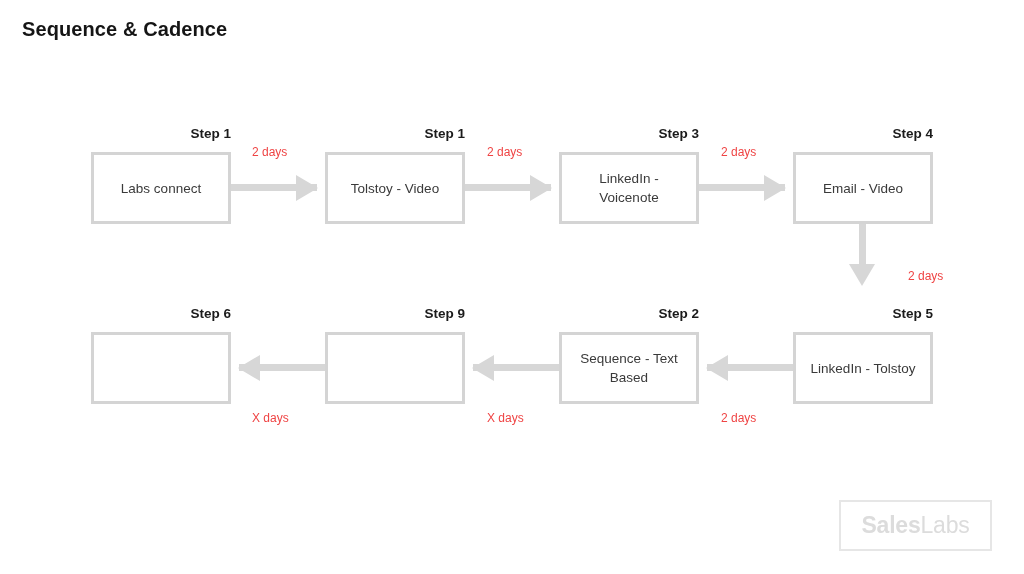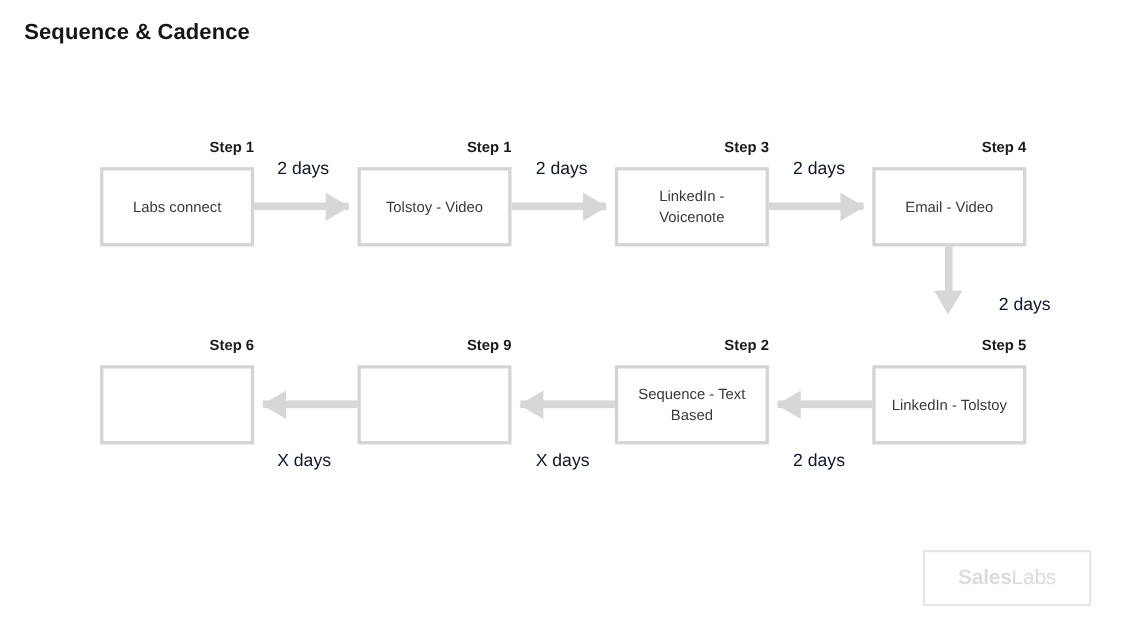--- a/index.html
+++ b/index.html
@@ -95,38 +95,38 @@
   .arrow-down {
     position: absolute;
     width: 0;
     height: 0;
     border-left: 13px solid transparent;
     border-right: 13px solid transparent;
     border-top: 22px solid #d7d7d7;
   }
   .delay-label {
     position: absolute;
-    font-size: 16px;
-    color: #0f172a;
+    font-size: 12px;
+    color: #ef4444;
     white-space: nowrap;
   }
   #watermark {
     position: absolute;
     left: 839px;
     top: 500px;
     width: 153px;
     height: 51px;
     box-sizing: border-box;
     border: 2px solid #e6e6e6;
     display: flex;
     align-items: center;
     justify-content: center;
   }
   .wm-text {
-    font-size: 19px;
+    font-size: 23px;
     color: #dcdcdc;
     letter-spacing: -0.2px;
   }
   .wm-bold { font-weight: bold; }
 </style>
 </head>
 <body>
 
 <div id="canvas">
 

